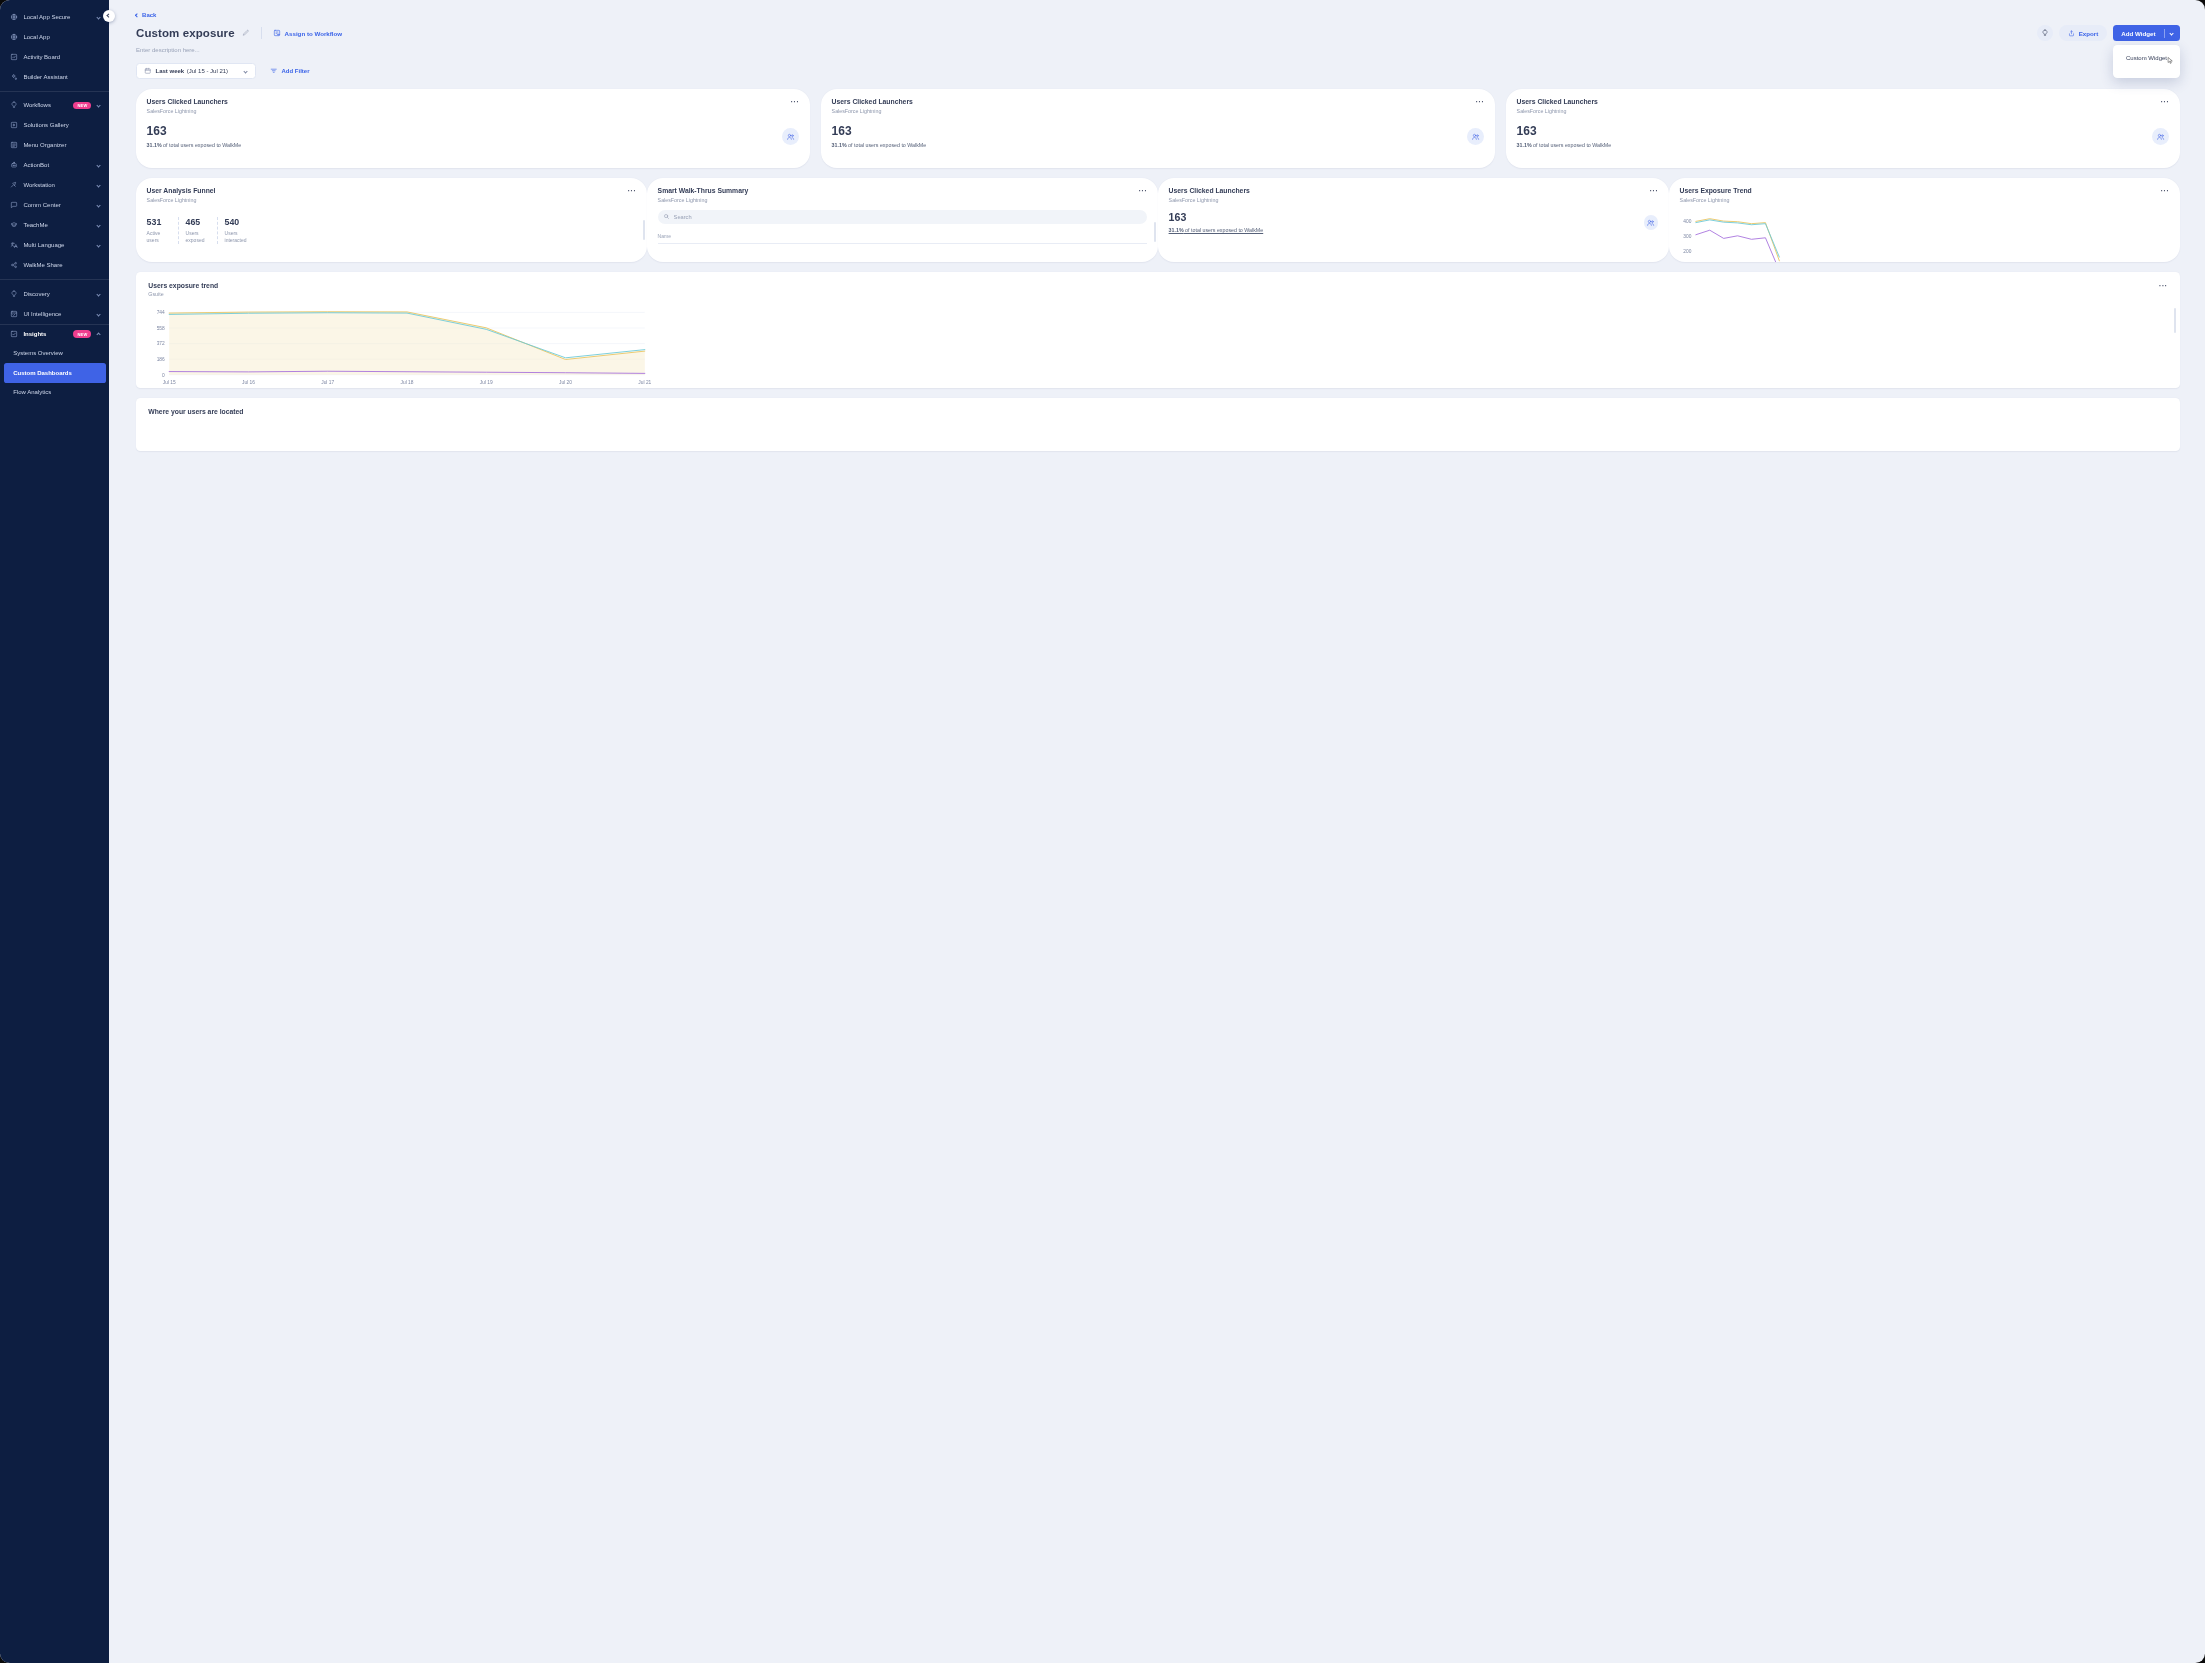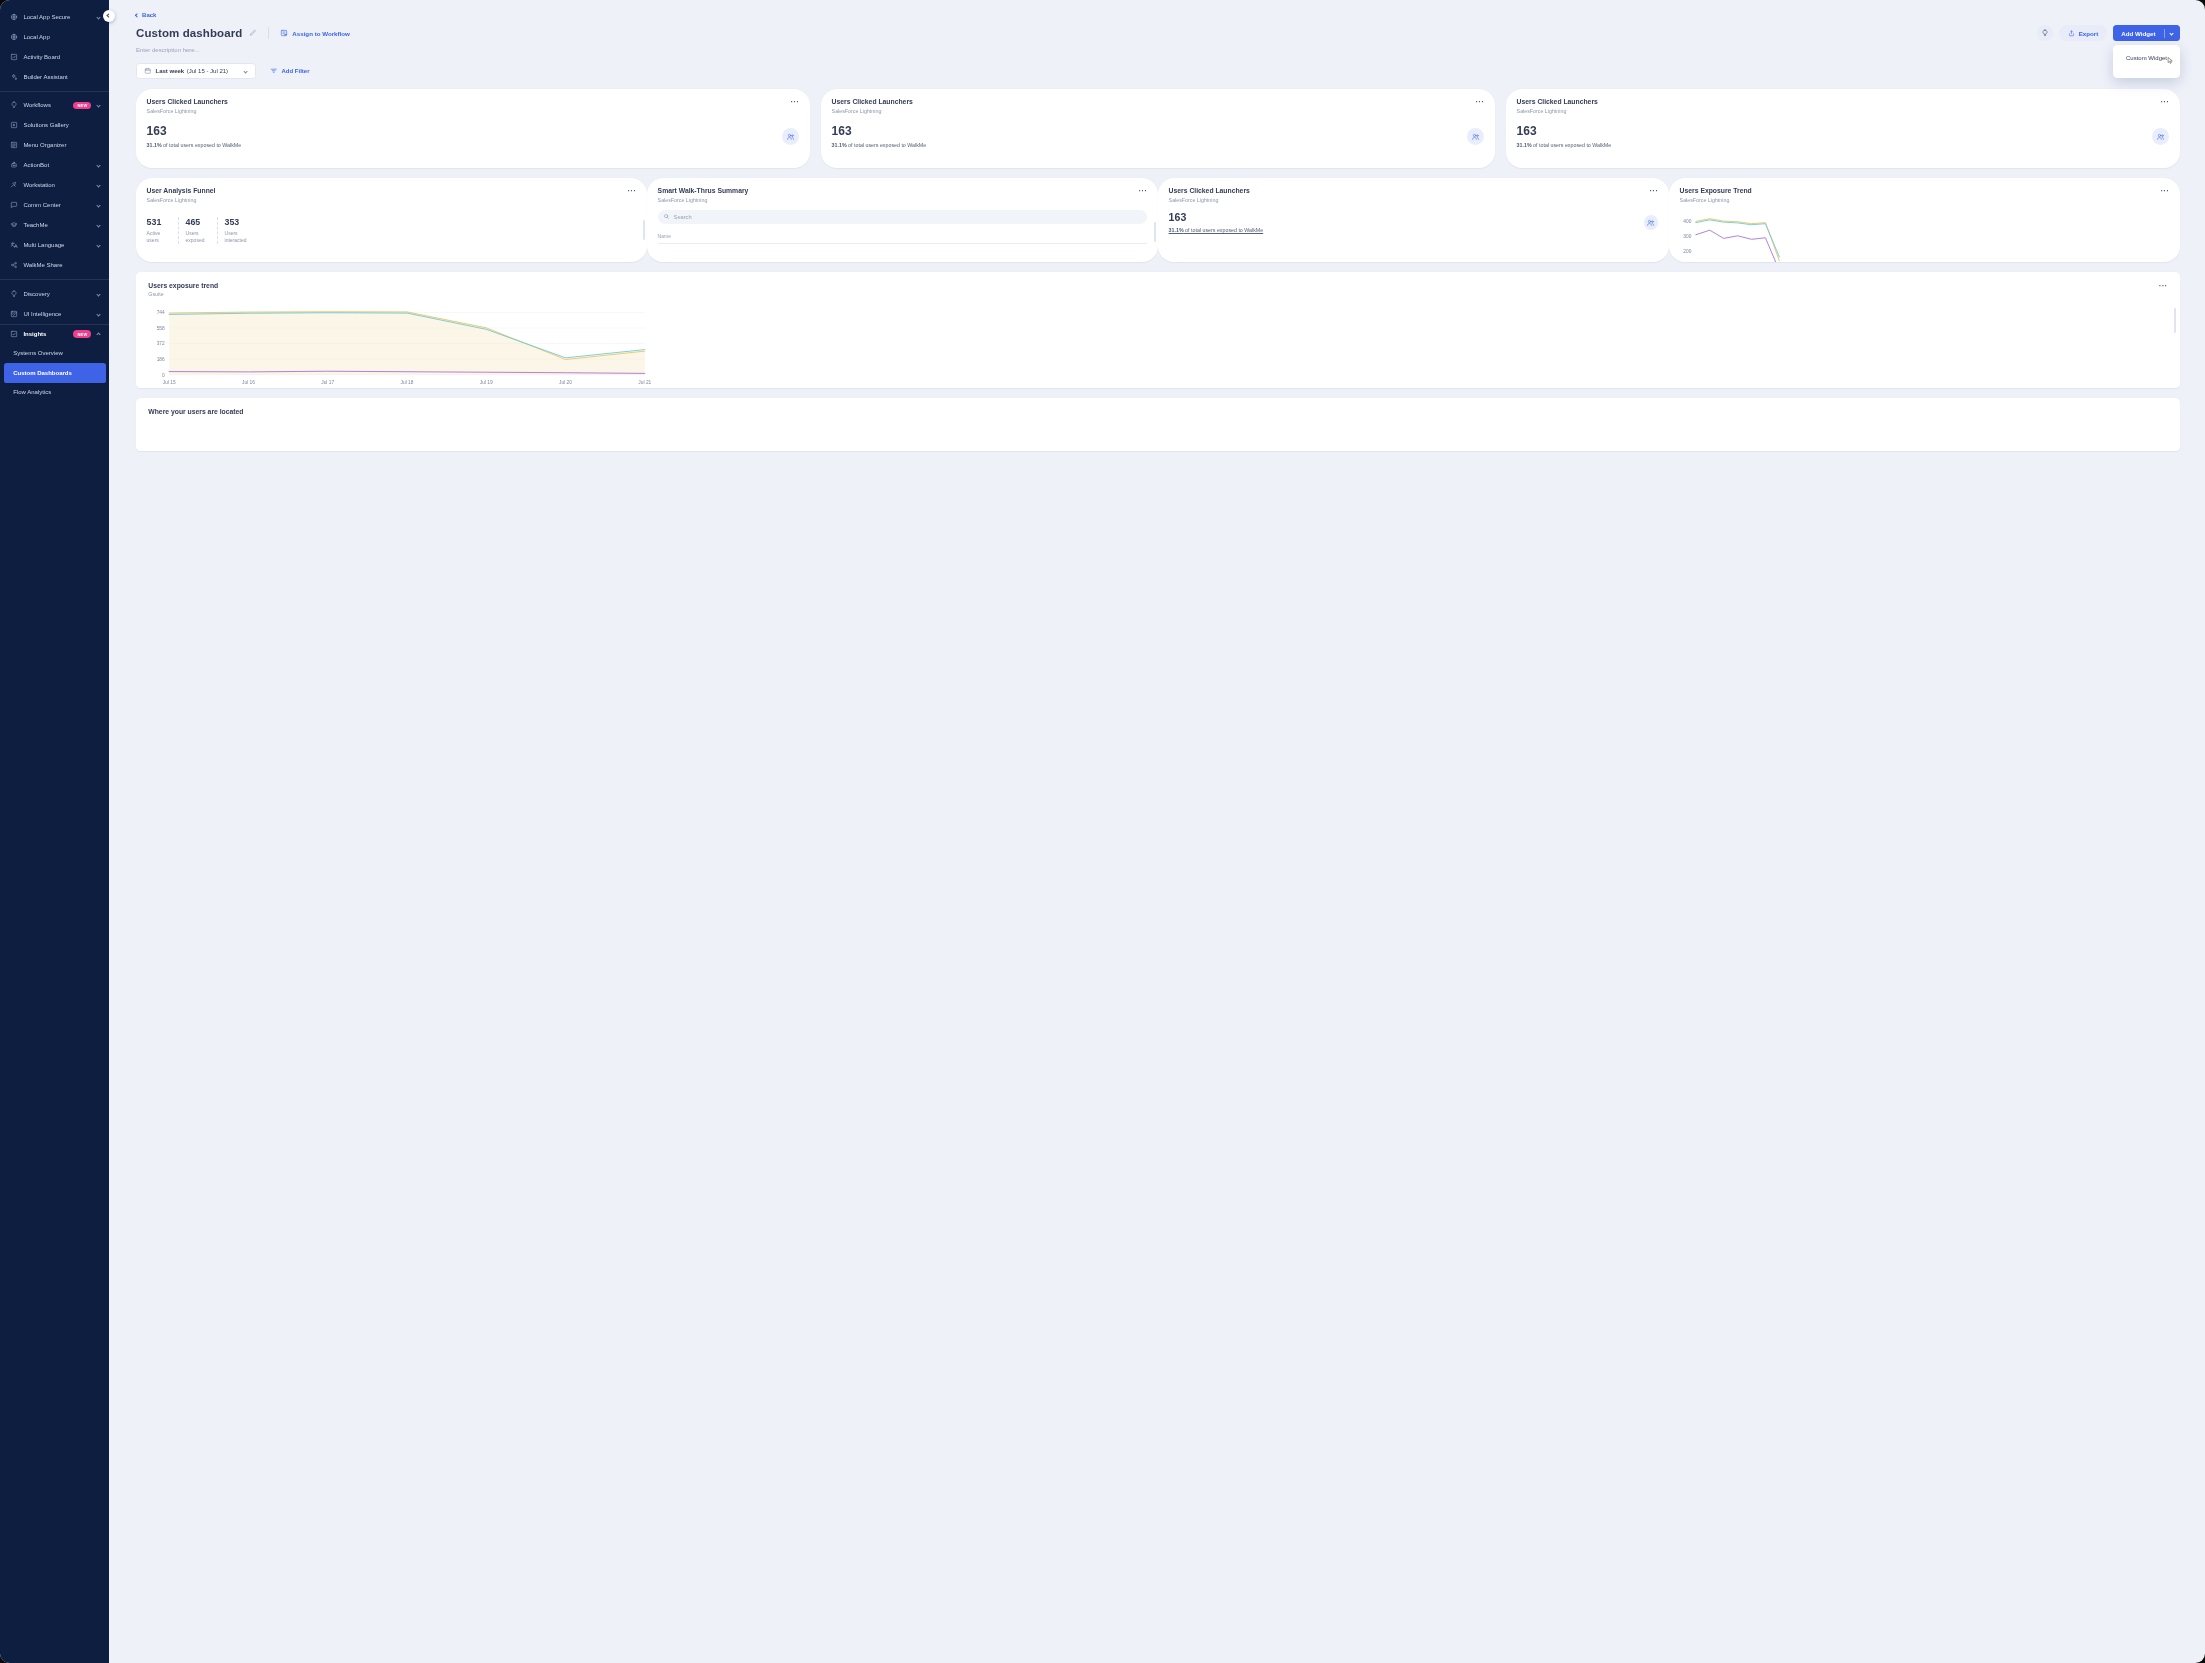--- a/index.html
+++ b/index.html
@@ -300,21 +300,21 @@
   <main class="main">
 
     <div class="back-row">
       <a class="link back-link" style="display:flex;align-items:center;gap:3.5px;">
         <span class="chev left" style="width:2.6px;height:2.6px;"></span>
         <span>Back</span>
       </a>
     </div>
 
     <div class="title-row">
-      <h1 class="page-title">Custom dashboard</h1>
+      <h1 class="page-title">Custom exposure</h1>
       <span class="pencil"><svg width="7.5" height="7.5" viewBox="0 0 24 24" fill="none" stroke="currentColor" stroke-width="1.8" stroke-linejoin="round">
             <path d="M4 20l1-4L16.5 4.5a2.1 2.1 0 0 1 3 3L8 19l-4 1z"></path>
           </svg></span>
       <span class="vdiv"></span>
       <a class="link assign">
         <span style="display:flex;">
             <svg width="8" height="8" viewBox="0 0 24 24" fill="none" stroke="currentColor" stroke-width="1.8" stroke-linecap="round">
               <rect x="4" y="4" width="16" height="16" rx="2"></rect>
               <path d="M9 9h6M9 13h3"></path>
               <path d="M13 16.5h5M16 14l2.5 2.5L16 19"></path>
@@ -471,21 +471,21 @@
         <div class="fstats">
           <div class="fstat">
             <div class="fstat-value">531</div>
             <div class="fstat-label">Active users</div>
           </div>
           <div class="fstat">
             <div class="fstat-value">465</div>
             <div class="fstat-label">Users exposed</div>
           </div>
           <div class="fstat">
-            <div class="fstat-value">353</div>
+            <div class="fstat-value">540</div>
             <div class="fstat-label">Users interacted</div>
           </div>
         </div>
         <div class="vscroll" style="right:2.2px; top:42px; height:20px;"></div>
       </div>
 
       <div class="card">
         <div class="card-head">
           <div>
             <div class="card-title">Smart Walk-Thrus Summary</div>

